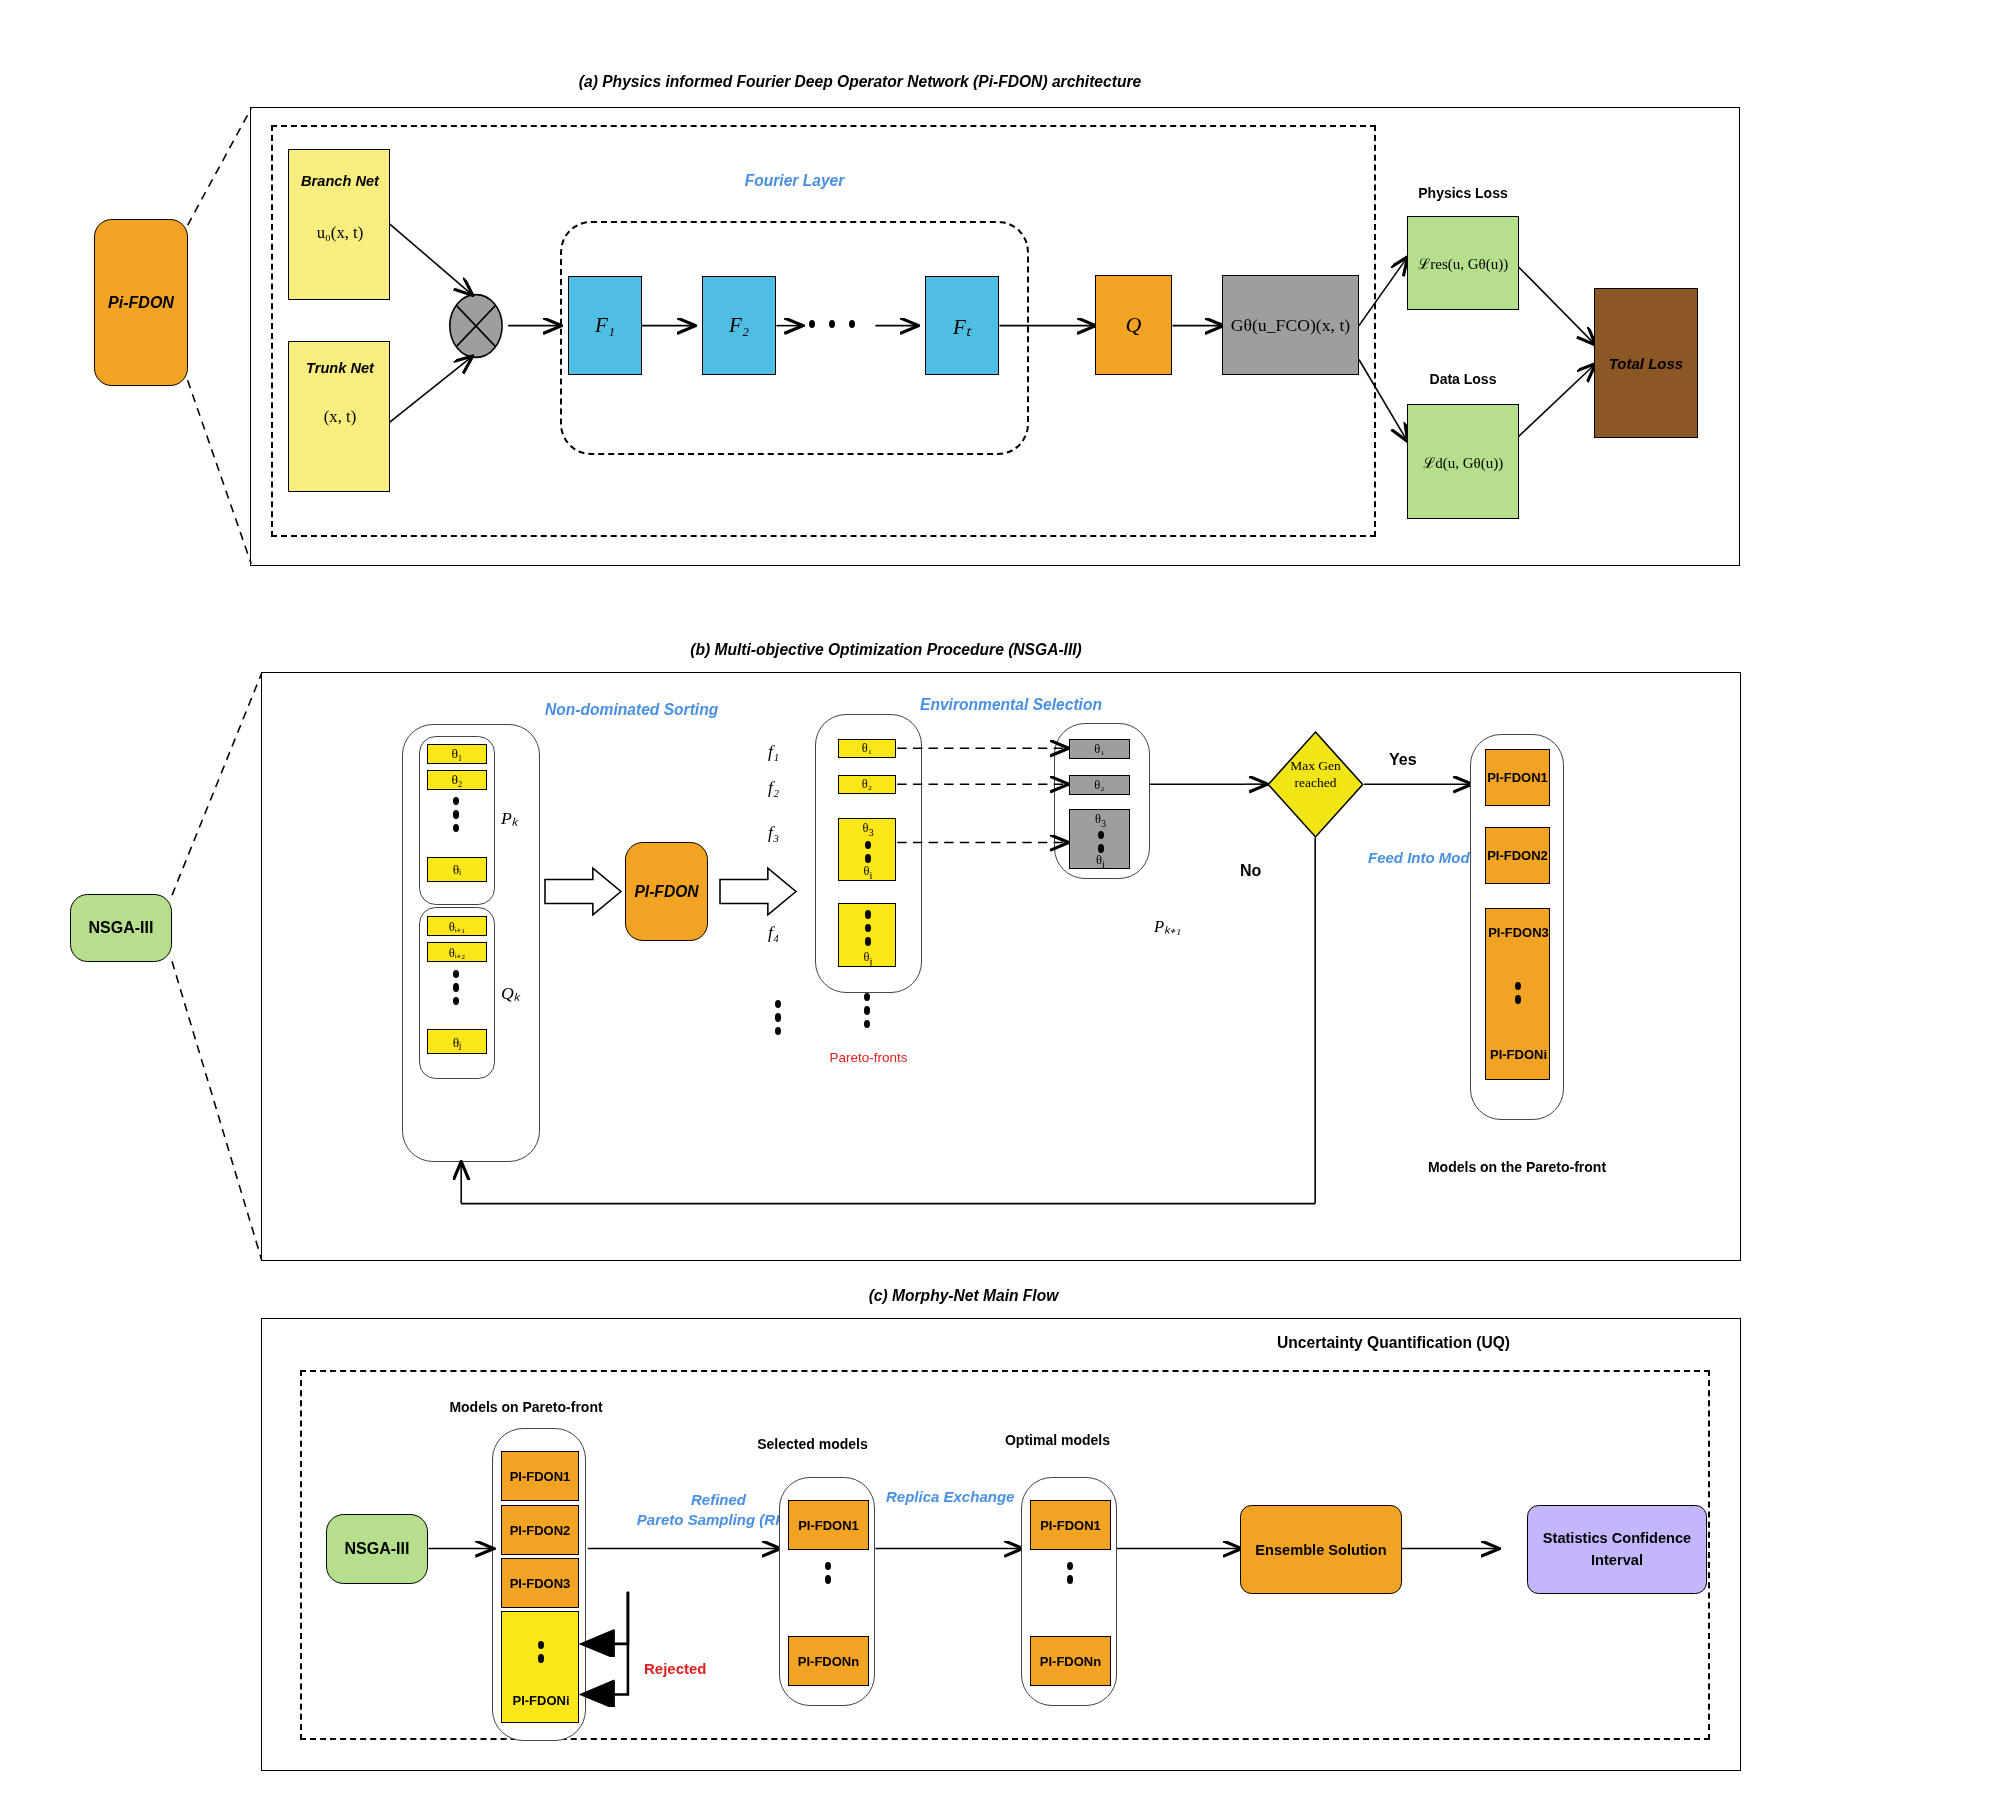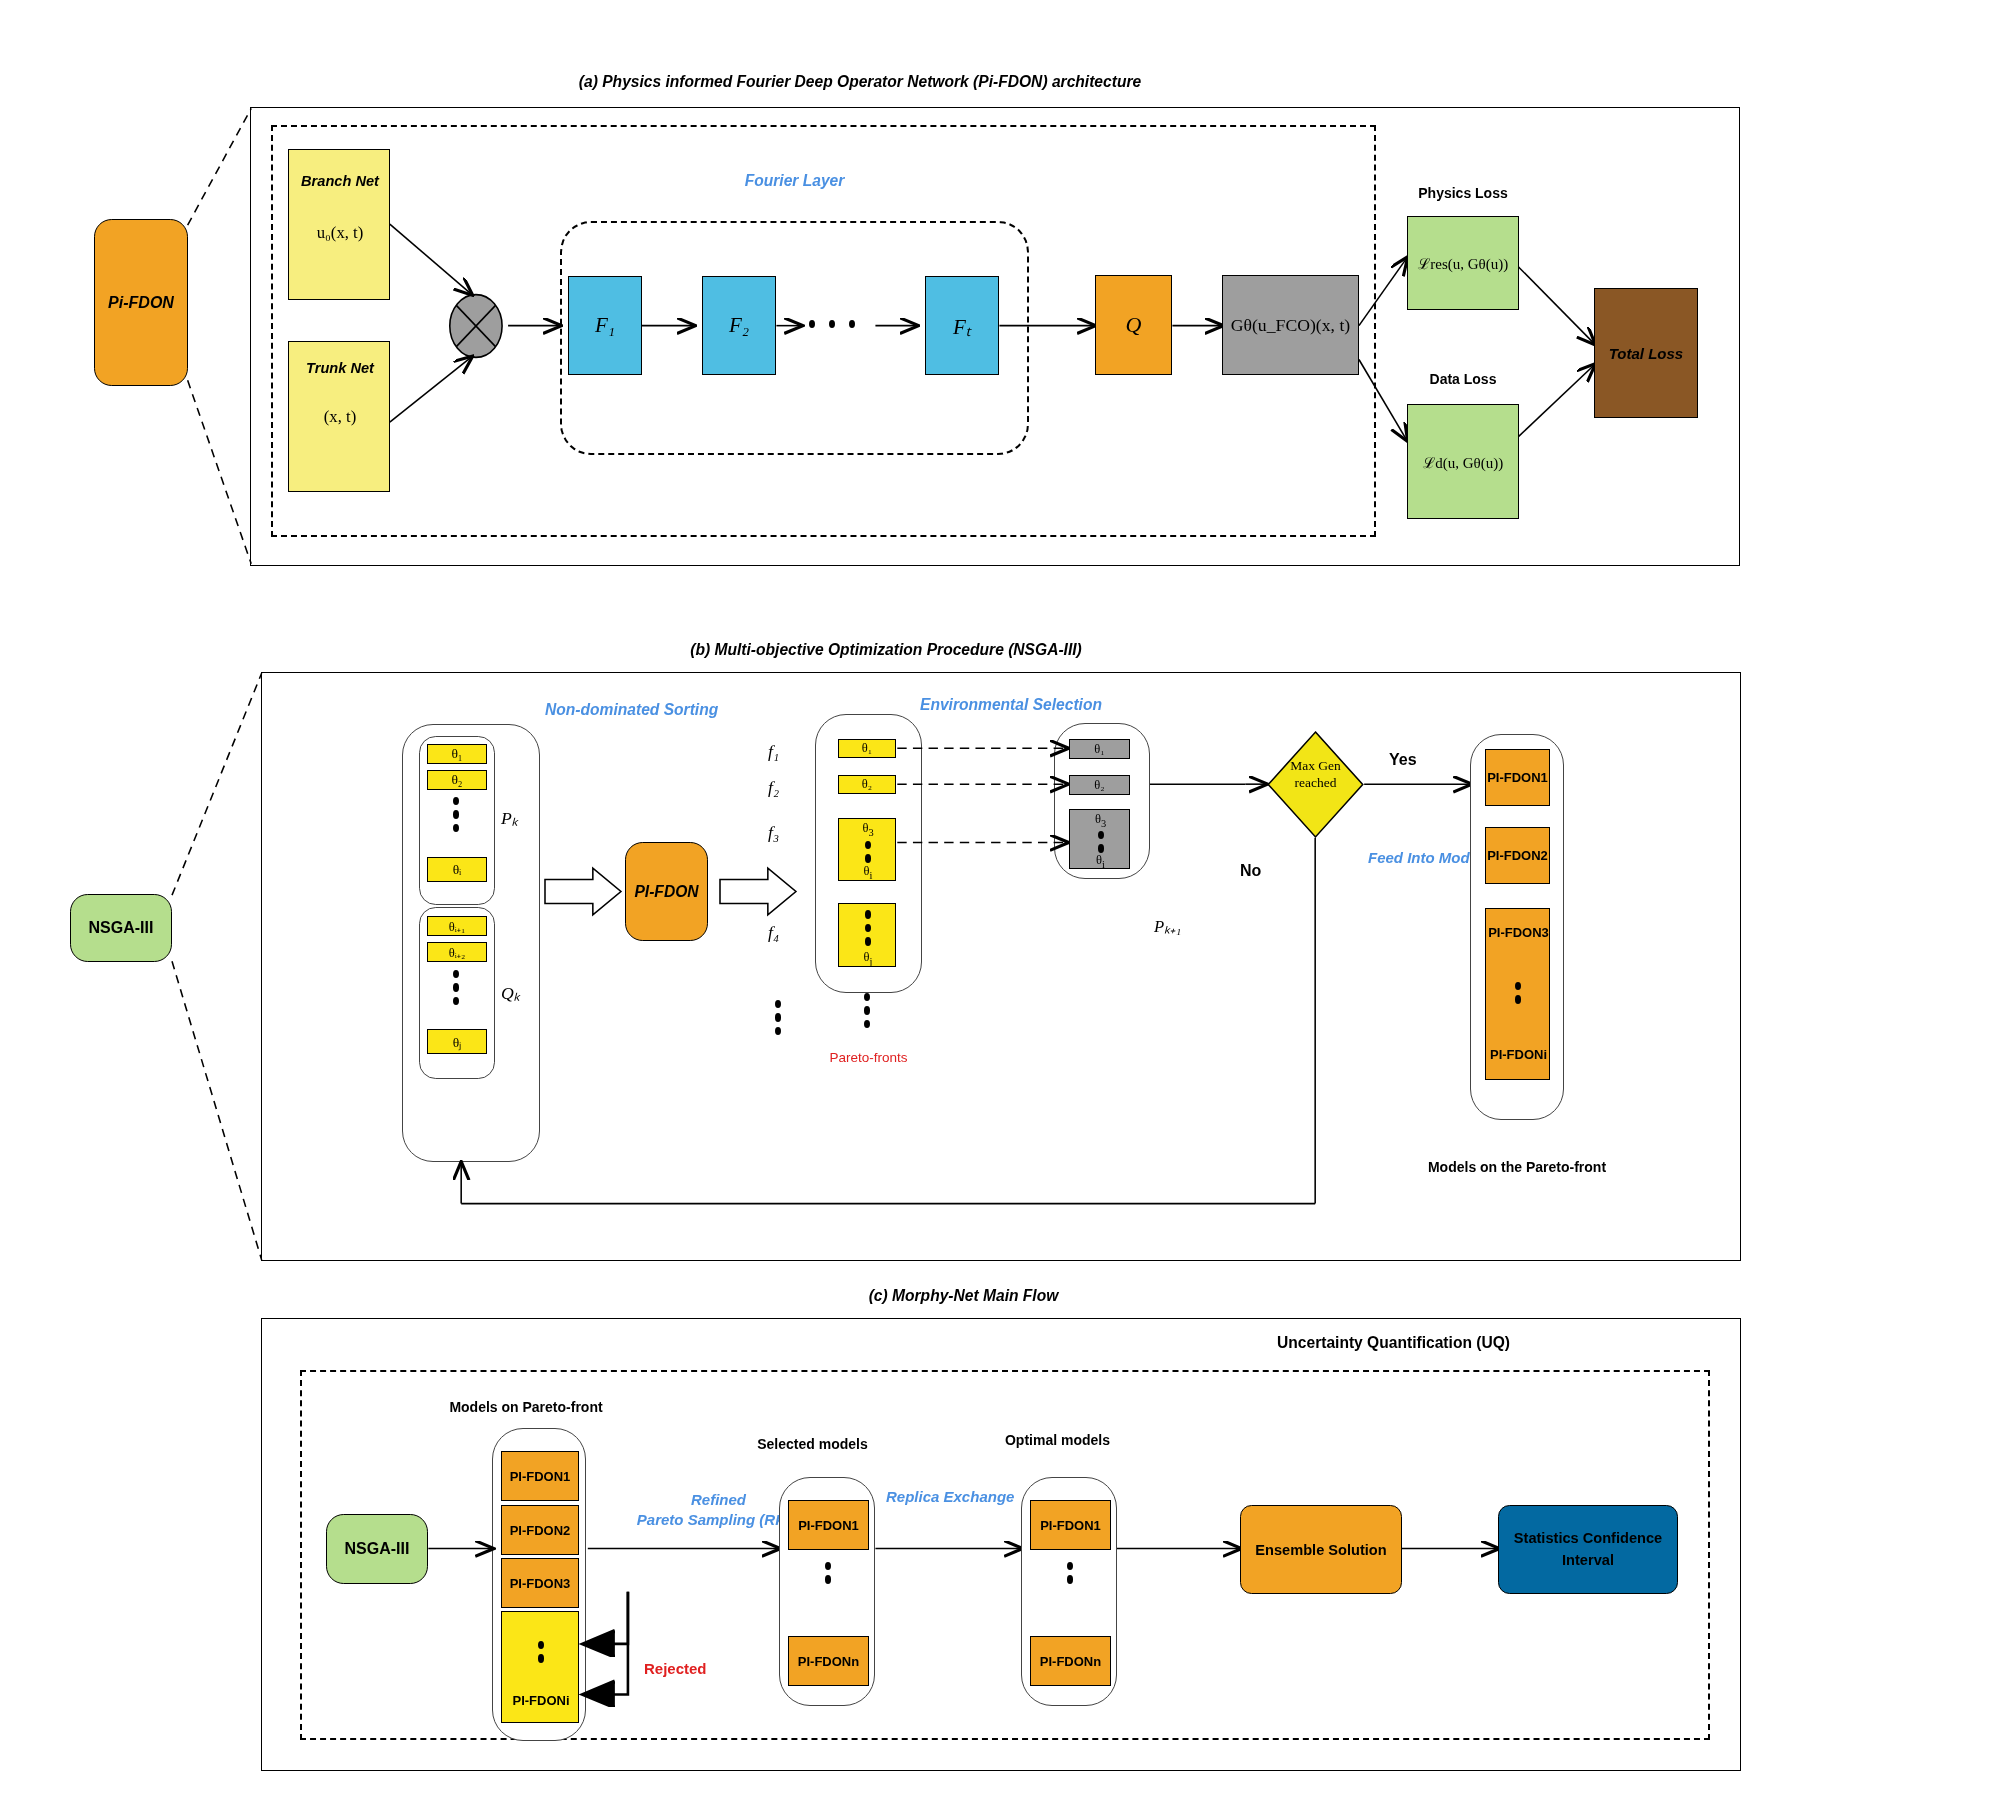--- a/index.html
+++ b/index.html
@@ -10,21 +10,21 @@
   .dash{border:2.1px dashed #000;}
   .ptitle{font-weight:bold;font-style:italic;font-size:15.6px;text-align:center;white-space:nowrap;}
   .ctr{display:flex;align-items:center;justify-content:center;text-align:center;}
   .box{border:1.6px solid #000;}
   .yellowbox{background:#F7EE7F;}
   .orangebox{background:#F2A324;}
   .bluebox{background:#4FBEE3;}
   .greenbox{background:#B5DE8D;}
   .graybox{background:#9E9E9E;}
   .brownbox{background:#8A5725;}
-  .redbox{background:#0369a1;}
+  .redbox{background:#c4b5fd;margin-left:29px;}
   .yellow2{background:#FBE617;}
   .rounded{border-radius:17.7px;}
   .bluelabel{color:#4A90E2;font-weight:bold;font-style:italic;font-size:15.6px;white-space:nowrap;}
   .blklabel{font-weight:bold;font-size:14px;white-space:nowrap;}
   .redlabel{color:#E02020;font-weight:bold;font-size:14px;white-space:nowrap;}
   .serif{font-family:"Liberation Serif", serif;}
   .ital{font-style:italic;}
   .bold{font-weight:bold;}
   .capsule{border:1.6px solid #444;border-radius:31px;background:#fff;}
   .dots{display:flex;flex-direction:column;align-items:center;justify-content:center;gap:5.2px;}
@@ -124,21 +124,21 @@
 <div class="abs blklabel" style="left:1407px;top:185px;width:112px;text-align:center;">Physics Loss</div>
 <div class="abs box greenbox ctr serif" style="left:1407px;top:216px;width:112px;height:94px;font-size:15px;">
   <span>ℒres(u, Gθ(u))</span>
 </div>
 
 <div class="abs blklabel" style="left:1407px;top:371px;width:112px;text-align:center;">Data Loss</div>
 <div class="abs box greenbox ctr serif" style="left:1407px;top:404px;width:112px;height:115px;font-size:15px;">
   <span>ℒd(u, Gθ(u))</span>
 </div>
 
-<div class="abs box brownbox ctr bold ital" style="left:1594px;top:288px;width:104px;height:130px;color:#000;font-size:15px;">
+<div class="abs box brownbox ctr bold ital" style="left:1594px;top:288px;width:104px;height:150px;color:#000;font-size:15px;">
   <span>Total Loss</span>
 </div>
 
 <div class="abs ptitle" style="left:469px;top:641px;width:834px;">(b) Multi-objective Optimization Procedure (NSGA-III)</div>
 
 <div class="abs panel" style="left:261px;top:672px;width:1480px;height:589px;"></div>
 
 <div class="abs box rounded greenbox ctr bold" style="left:70px;top:894px;width:102px;height:68px;font-size:16px;">
   <span>NSGA-III</span>
 </div>

